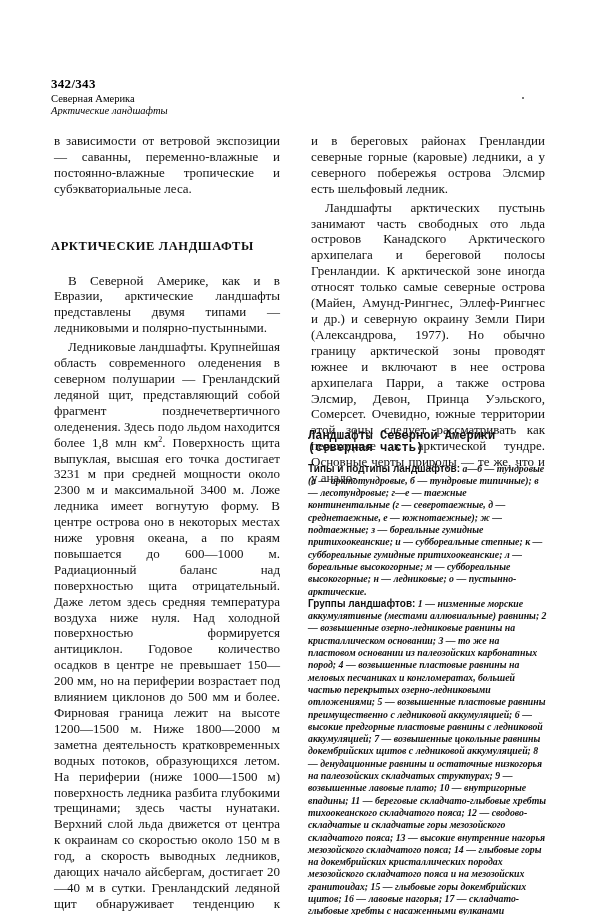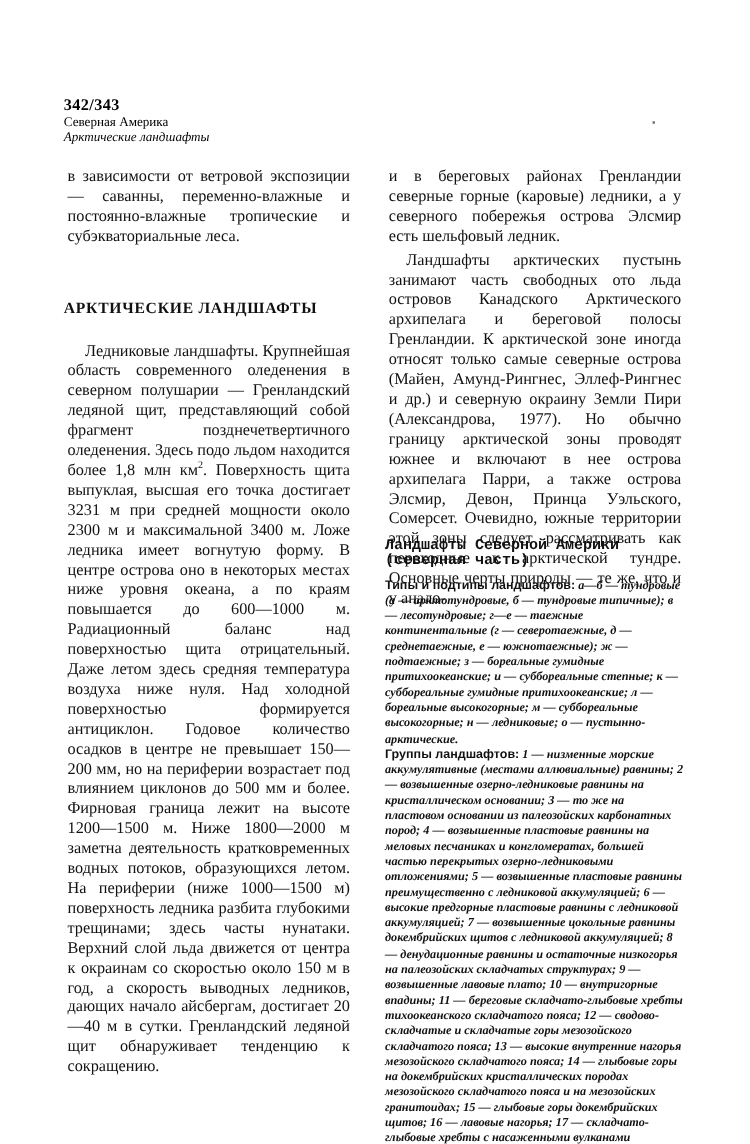--- a/index.html
+++ b/index.html
@@ -28,20 +28,21 @@
 <div class="header">
   <div class="page-num">342/343</div>
   <div class="sec1">Северная Америка</div>
   <div class="sec2">Арктические ландшафты</div>
 </div>
 <div class="dot"></div>
 
 <div class="col left">
   <p>в зависимости от ветровой экспозиции — саванны, переменно-влажные и постоянно-влажные тропические и субэкваториальные леса.</p>
   <p class="heading">АРКТИЧЕСКИЕ ЛАНДШАФТЫ</p>
+  <p class="indent">В Северной Америке, как и в Евразии, арктические ландшафты представлены двумя типами — ледниковыми и полярно-пустынными.</p>
   <p class="indent"><span class="bold-run">Ледниковые ландшафты.</span><span> Крупнейшая область современного оледенения в северном полушарии — Гренландский ледяной щит, представляющий собой фрагмент позднечетвертичного оледенения. Здесь подо льдом находится более 1,8 млн км</span><sup>2</sup><span>. Поверхность щита выпуклая, высшая его точка достигает 3231 м при средней мощности около 2300 м и максимальной 3400 м. Ложе ледника имеет вогнутую форму. В центре острова оно в некоторых местах ниже уровня океана, а по краям повышается до 600—1000 м. Радиационный баланс над поверхностью щита отрицательный. Даже летом здесь средняя температура воздуха ниже нуля. Над холодной поверхностью формируется антициклон. Годовое количество осадков в центре не превышает 150—200 мм, но на периферии возрастает под влиянием циклонов до 500 мм и более. Фирновая граница лежит на высоте 1200—1500 м. Ниже 1800—2000 м заметна деятельность кратковременных водных потоков, образующихся летом. На периферии (ниже 1000—1500 м) поверхность ледника разбита глубокими трещинами; здесь часты нунатаки. Верхний слой льда движется от центра к окраинам со скоростью около 150 м в год, а скорость выводных ледников, дающих начало айсбергам, достигает 20—40 м в сутки. Гренландский ледяной щит обнаруживает тенденцию к сокращению.</span></p>
 
 </div>
 
 <div class="col right">
   <p>и в береговых районах Гренландии северные горные (каровые) ледники, а у северного побережья острова Элсмир есть шельфовый ледник.</p>
   <p class="indent"><span class="bold-run">Ландшафты арктических пустынь</span><span> занимают часть свободных ото льда островов Канадского Арктического архипелага и береговой полосы Гренландии. К арктической зоне иногда относят только самые северные острова (Майен, Амунд-Рингнес, Эллеф-Рингнес и др.) и северную окраину Земли Пири (Александрова, 1977). Но обычно границу арктической зоны проводят южнее и включают в нее острова архипелага Парри, а также острова Элсмир, Девон, Принца Уэльского, Сомерсет. Очевидно, южные территории этой зоны следует рассматривать как переходные к арктической тундре. Основные черты природы — те же, что и у анало-</span></p>
 </div>
 
 <div class="caption">

